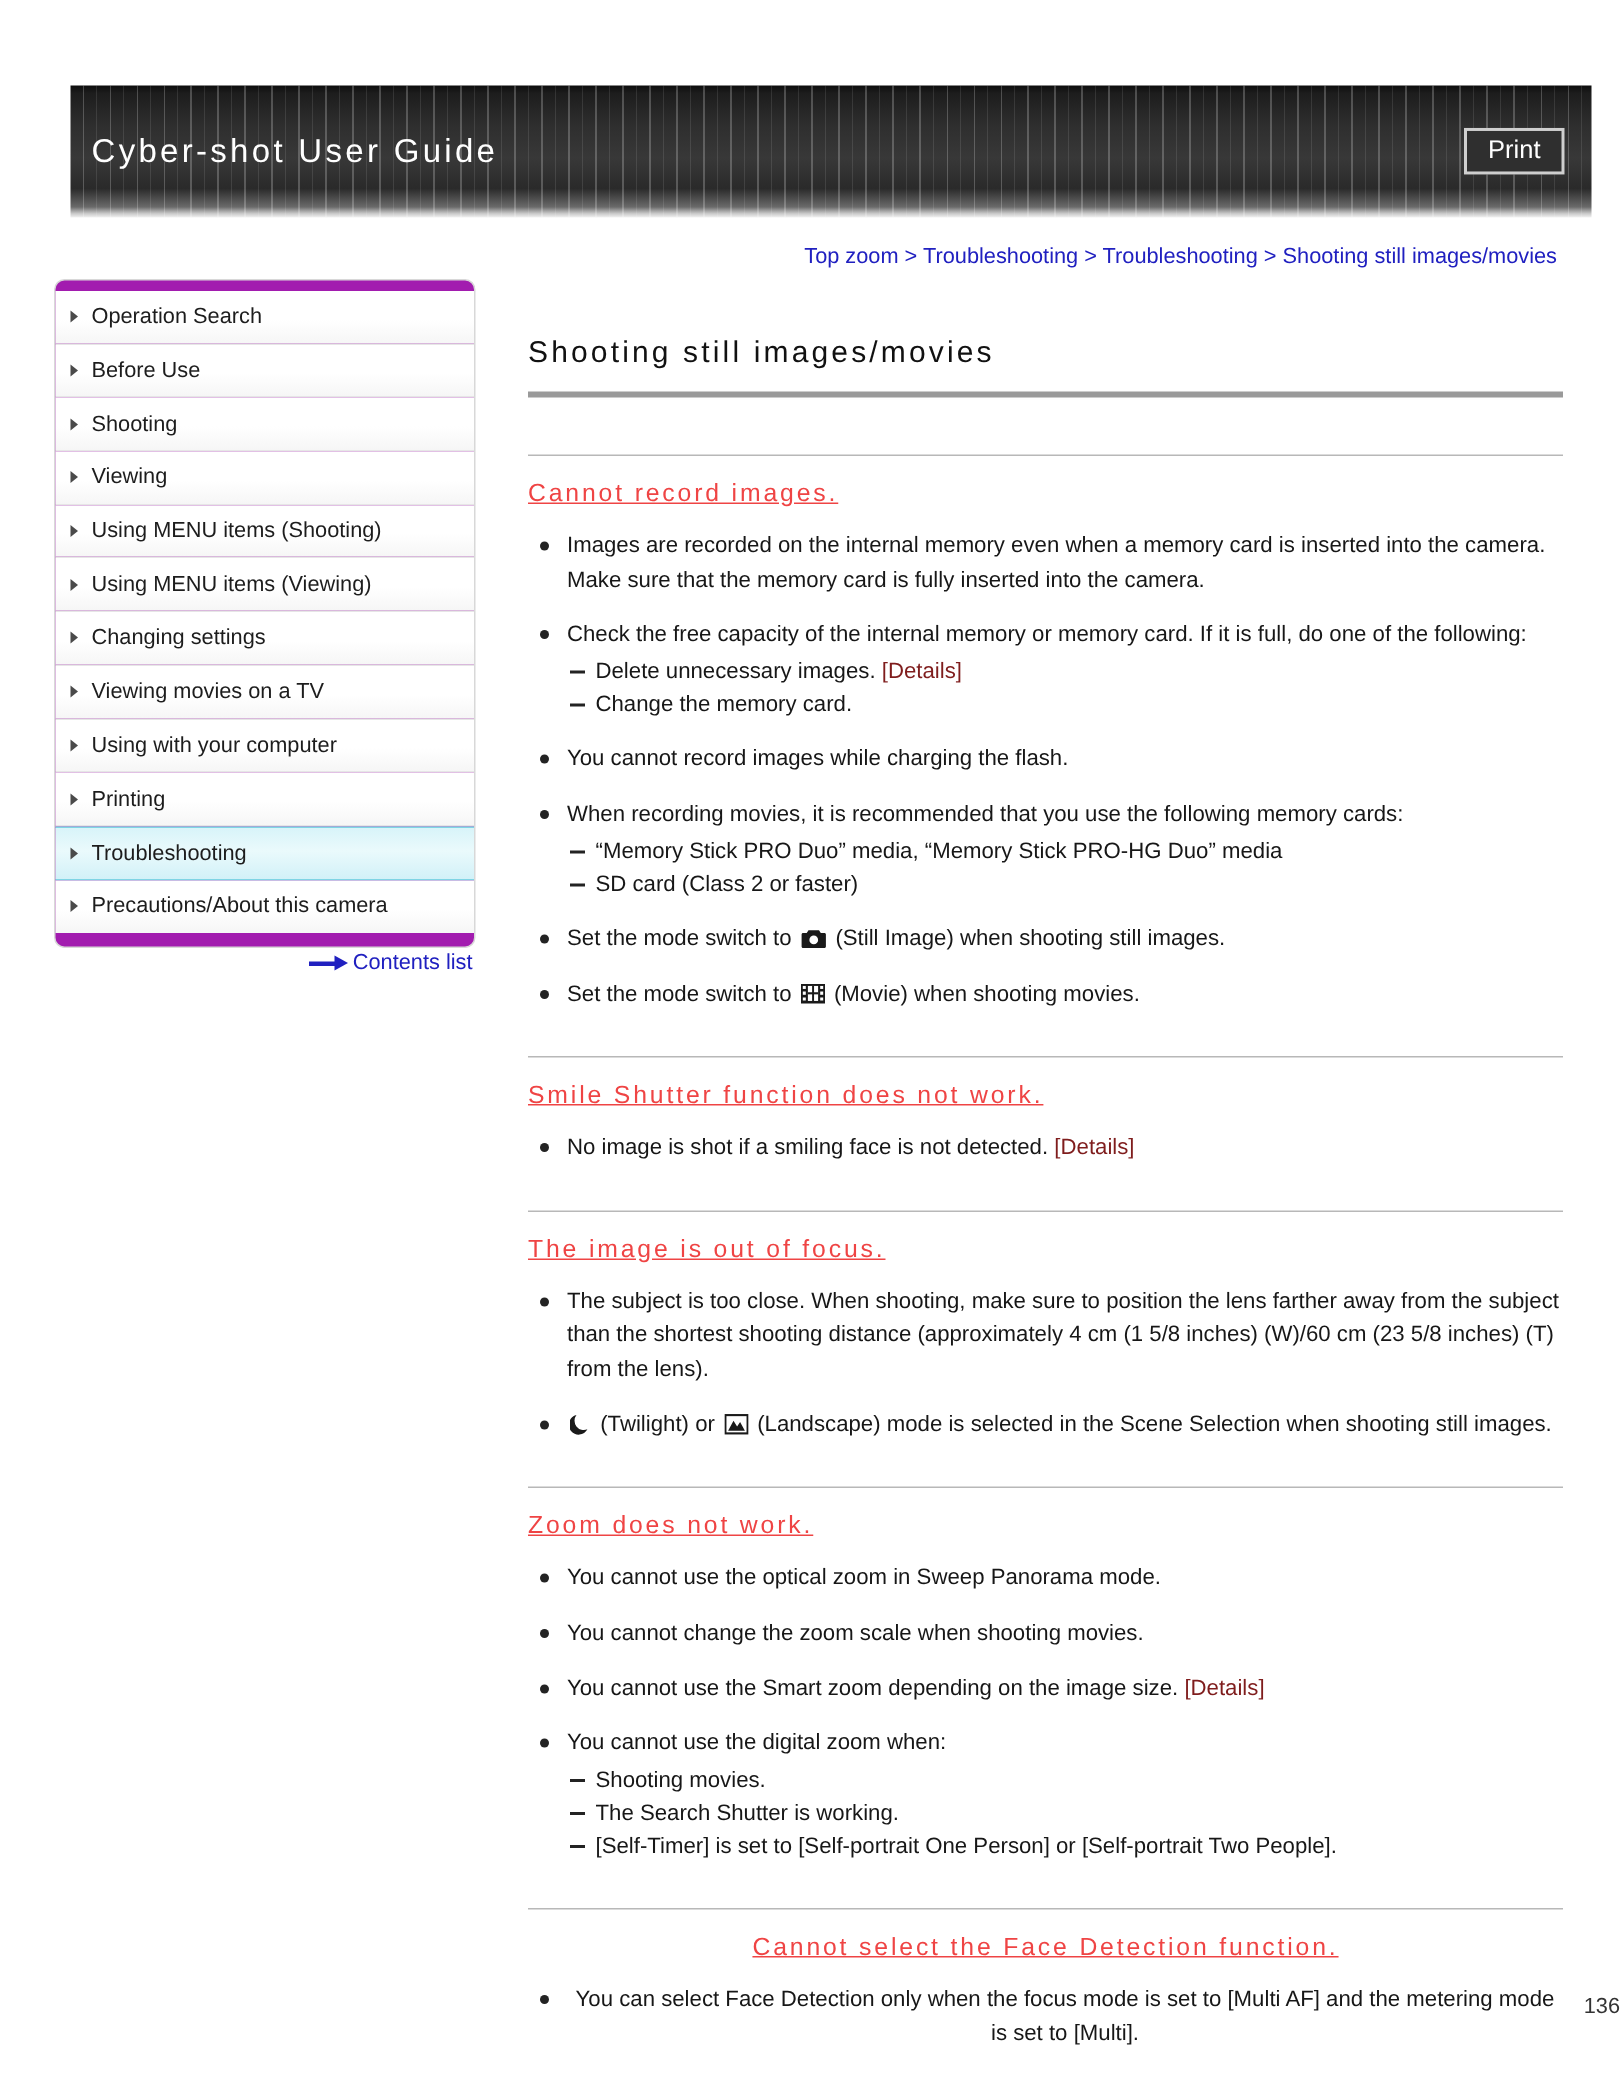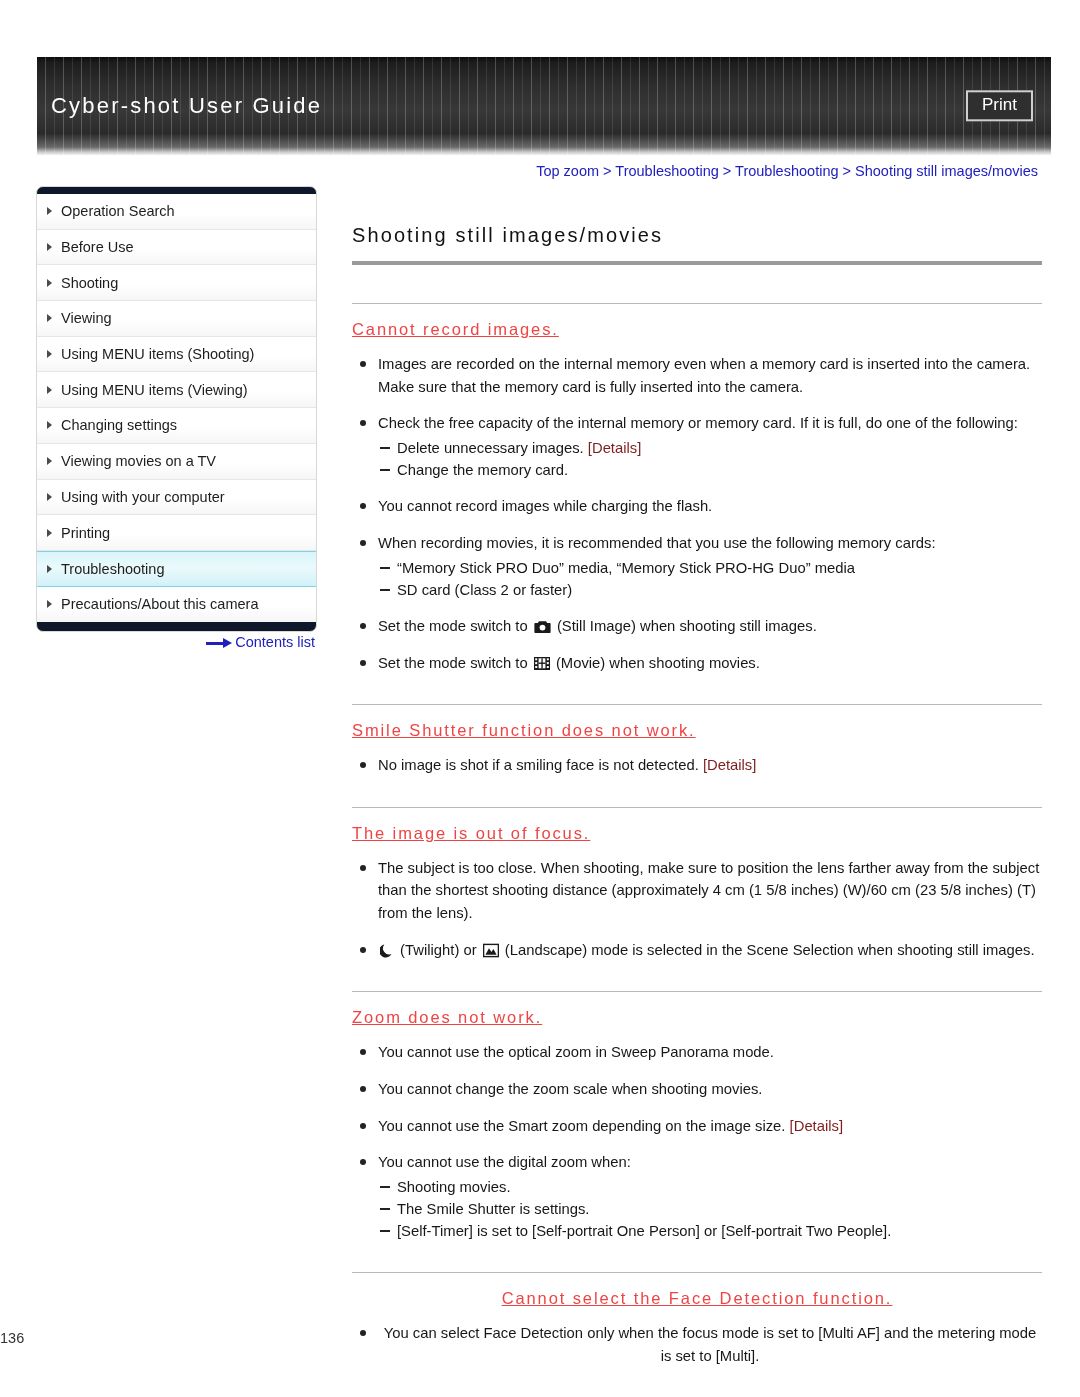--- a/index.html
+++ b/index.html
@@ -11,22 +11,22 @@
     width: 1080px; height: 1397px;
     font-family: "Liberation Sans", sans-serif;
     color: #1a1a1a;
     position: relative;
     overflow: hidden;
   }
 
   
   .header-wrap {
     position: absolute;
-    left: 37px; top: 57px;
-    width: 1014px; height: 98px;
+    left: 47px; top: 57px;
+    width: 1014px; height: 88px;
   }
   .header-bar {
     position: relative;
     width: 100%; height: 100%;
     background:
       linear-gradient(to bottom,
         #0d0d0d 0%,
         #1d1d1d 6%,
         #2e2e2e 30%,
         #383838 55%,
@@ -83,21 +83,21 @@
     white-space: nowrap;
   }
   .breadcrumb .crumb { color: #2020c0; cursor: pointer; }
   .breadcrumb .sep { color: #2020c0; }
 
   
   .sidebar {
     position: absolute;
     left: 36px; top: 186px;
     width: 281px;
-    background: #0f172a;
+    background: #a21caf;
     border: 1px solid #d8d8d8;
     border-radius: 7px;
     padding: 7px 0 9px 0;
   }
   .side-item {
     position: relative;
     height: 35.7px;
     display: flex;
     align-items: center;
     padding-left: 24px;
@@ -237,21 +237,21 @@
     vertical-align: -3px;
     margin: 0 2px;
   }
   .ic svg { display: block; }
 
   
   .page-num {
     position: absolute;
     left: 0; top: 1330px;
     width: 1080px;
-    text-align: left;
+    text-align: right;
     font-size: 14.5px;
     color: #333;
   }
 </style>
 </head>
 <body>
 
 <div class="header-wrap">
   <div class="header-bar">
     <div class="stripes"></div>
@@ -383,21 +383,21 @@
       </section>
       <section class="section">
         <div class="rule-thin"></div>
         <h2 class="sec-title">Zoom does not work.</h2>
         <ul class="bullets">
           <li class="bullet"><span>You cannot use the optical zoom in Sweep Panorama mode.</span></li>
           <li class="bullet"><span>You cannot change the zoom scale when shooting movies.</span></li>
           <li class="bullet"><span>You cannot use the Smart zoom depending on the image size.</span> <span class="details">[Details]</span></li>
           <li class="bullet"><span>You cannot use the digital zoom when:</span><ul class="dashlist">
               <li class="dashitem"><span>Shooting movies.</span></li>
-              <li class="dashitem"><span>The Smile Shutter is settings.</span></li>
+              <li class="dashitem"><span>The Search Shutter is working.</span></li>
               <li class="dashitem"><span>[Self-Timer] is set to [Self-portrait One Person] or [Self-portrait Two People].</span></li>
             </ul></li>
         </ul>
       </section>
       <section class="section">
         <div class="rule-thin"></div>
         <h2 class="sec-title">Cannot select the Face Detection function.</h2>
         <ul class="bullets">
           <li class="bullet"><span>You can select Face Detection only when the focus mode is set to [Multi AF] and the metering mode is set to [Multi].</span></li>
         </ul>

